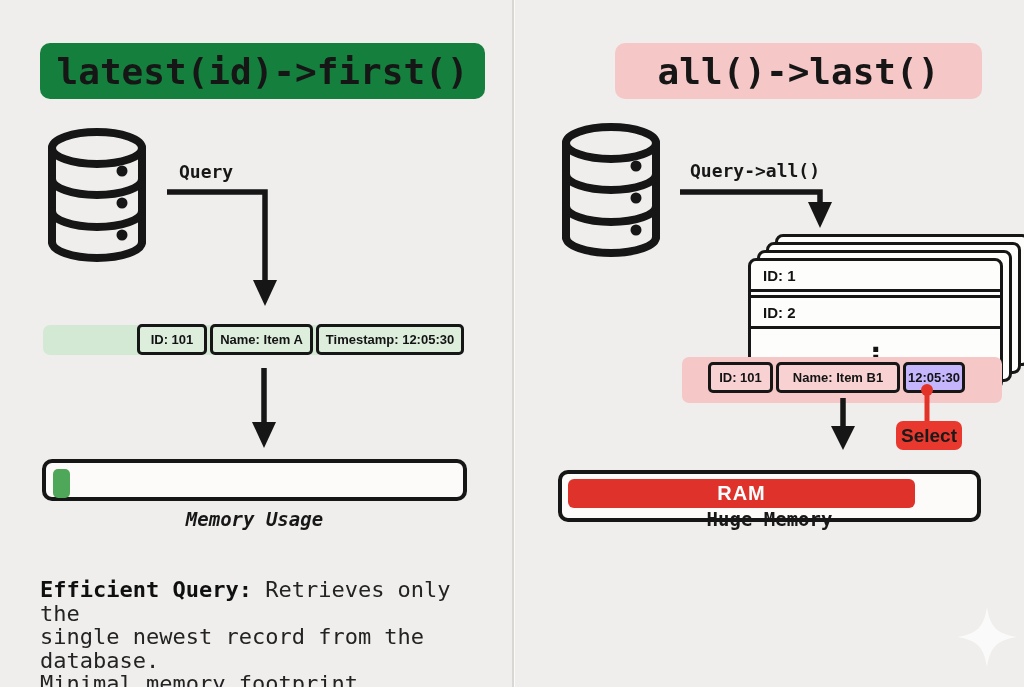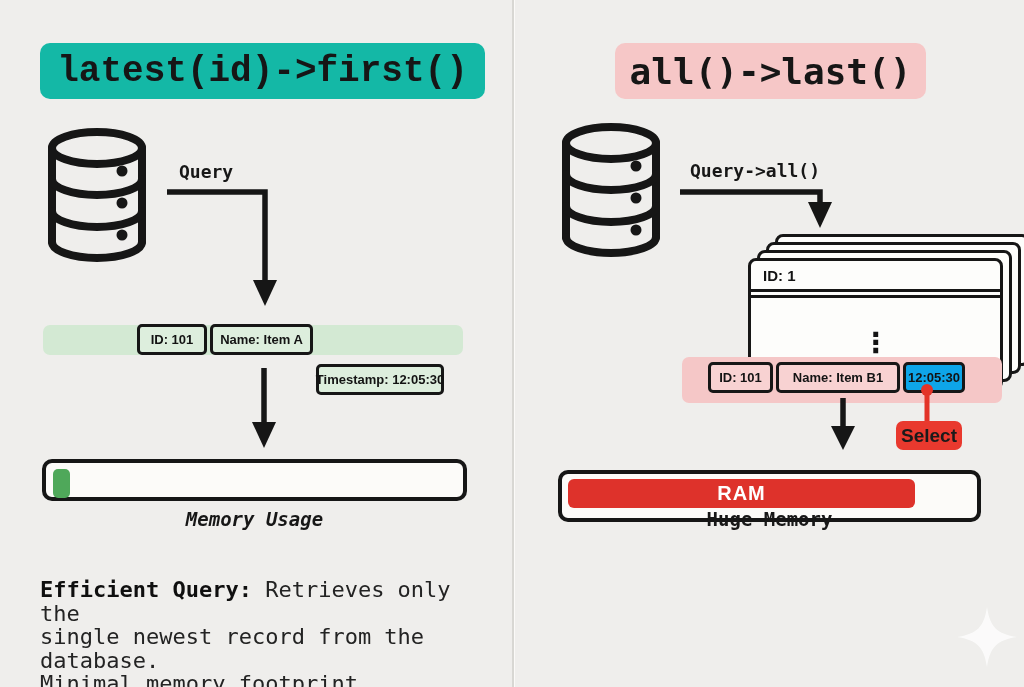--- a/index.html
+++ b/index.html
@@ -9,35 +9,35 @@
     font-family:"DejaVu Sans Mono", monospace; color:#191919;
   }
   .abs { position:absolute; }
 
   .divider { width:2px; background:#d8d7d3; box-shadow:1px 0 0 #fbfaf8; }
 
   .title-box {
     display:flex; align-items:center; justify-content:center;
     border-radius:10px; font-weight:bold; font-size:36px; color:#161616;
   }
-  .green-bg { background:#14b8a6;font-family:Liberation Mono, monospace; }
+  .green-bg { background:#15803d; }
   .pink-bg  { background:#f6c7c7; }
 
   .code-label { font-weight:bold; font-size:18px; color:#171717; white-space:nowrap; }
 
   .row { display:flex; gap:3px; }
   .cell {
     box-sizing:border-box; height:31px; border:3px solid #161616; border-radius:5px;
     display:flex; align-items:center; justify-content:center;
     font-family:"Liberation Sans", sans-serif; font-weight:700; font-size:13px; color:#131313;
     white-space:nowrap;
   }
   .cell-green { background:#ddeedd; }
   .cell-pink  { background:#f8d2d2; }
-  .cell-red   { background:#0ea5e9;text-align:right; }
+  .cell-red   { background:#c4b5fd;text-align:right; }
 
   .strip { border-radius:7px; }
   .strip-green { background:#d3e9d3; }
   .strip-pink  { background:#f5c7c7; }
 
   .bar {
     box-sizing:border-box; border:4px solid #161616; border-radius:10px; background:#fcfbf9;
   }
   .bar-fill-green { position:absolute; left:7px; top:6px; width:17px; height:29px; border-radius:5px; background:#4fa85a; }
   .bar-fill-red {
@@ -105,40 +105,40 @@
   <svg class="abs" style="left:160px; top:186px;" width="130" height="126" viewBox="0 0 130 126">
     <path d="M7,6 H105 V96" stroke="#161616" stroke-width="5.5" fill="none"></path>
     <polygon points="93,94 117,94 105,120" fill="#161616"></polygon>
   </svg>
 
   <div class="abs strip strip-green" style="left:43px; top:325px; width:420px; height:30px;"></div>
 
   <div class="abs row" style="left:137px; top:324px;">
     <div class="cell cell-green" style="width:70px;">ID: 101</div>
     <div class="cell cell-green" style="width:103px;">Name: Item A</div>
-    <div class="cell cell-green" style="width:128px;margin-top:40px;">Timestamp: 12:05:30</div>
+    <div class="cell cell-green" style="width:148px;">Timestamp: 12:05:30</div>
   </div>
 
   <svg class="abs" style="left:246px; top:366px;" width="36" height="86" viewBox="0 0 36 86">
     <path d="M18,2 V58" stroke="#161616" stroke-width="5.5" fill="none"></path>
     <polygon points="6,56 30,56 18,82" fill="#161616"></polygon>
   </svg>
 
   <div class="abs bar" style="left:42px; top:459px; width:425px; height:42px;">
     <div class="bar-fill-green"></div>
   </div>
   <div class="abs bar-label" style="left:42px; top:508px; width:425px;font-style:italic;">Memory Usage</div>
 
   <p class="abs desc" style="left:40px; top:578px; width:455px;">
     <b>Efficient Query:</b><span class="rest"> Retrieves only the
 single newest record from the database.
 Minimal memory footprint.</span>
   </p>
 
-  <div class="abs title-box pink-bg" style="left:615px; top:43px; width:311px; height:56px;">
+  <div class="abs title-box pink-bg" style="left:615px; top:43px; width:367px; height:56px;">
     <span>all()-&gt;last()</span>
   </div>
 
   <svg class="abs" style="left:558px; top:122px;" width="106" height="136" viewBox="0 0 106 136">
     <g stroke="#161616" stroke-width="8" fill="none" stroke-linecap="round">
       <ellipse cx="53" cy="21" rx="45" ry="16"></ellipse>
       <path d="M8,21 V115"></path>
       <path d="M98,21 V115"></path>
       <path d="M8,115 A45,16 0 0 0 98,115"></path>
       <path d="M8,52 A45,16 0 0 0 98,52"></path>
@@ -158,20 +158,21 @@
     <polygon points="134,16 158,16 146,42" fill="#161616"></polygon>
   </svg>
 
   <div class="abs card-layer" style="left:735px; top:234px;"></div>
   <div class="abs card-layer" style="left:726px; top:242px;"></div>
   <div class="abs card-layer" style="left:717px; top:250px;"></div>
 
   <div class="abs card-layer front-card" style="left:708px; top:258px;">
     <div class="card-row">ID: 1</div>
     <div class="gap-line"></div>
+    <div class="card-row">ID: 2</div>
     <div class="ellipsis-row">
       <span class="ellipsis-glyph">⋮</span>
     </div>
   </div>
 
   <div class="abs strip strip-pink" style="left:682px; top:357px; width:320px; height:46px;"></div>
 
   <div class="abs row" style="left:708px; top:362px;">
     <div class="cell cell-pink" style="width:65px;">ID: 101</div>
     <div class="cell cell-pink" style="width:124px;">Name: Item B1</div>

